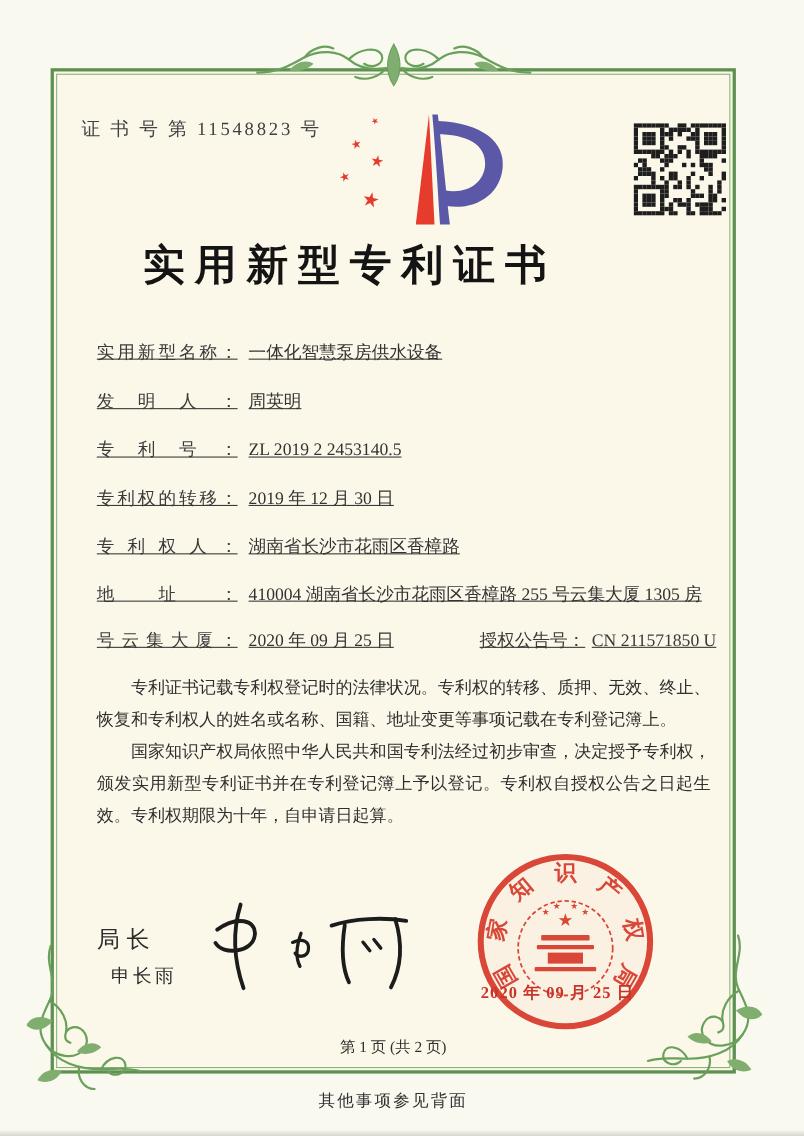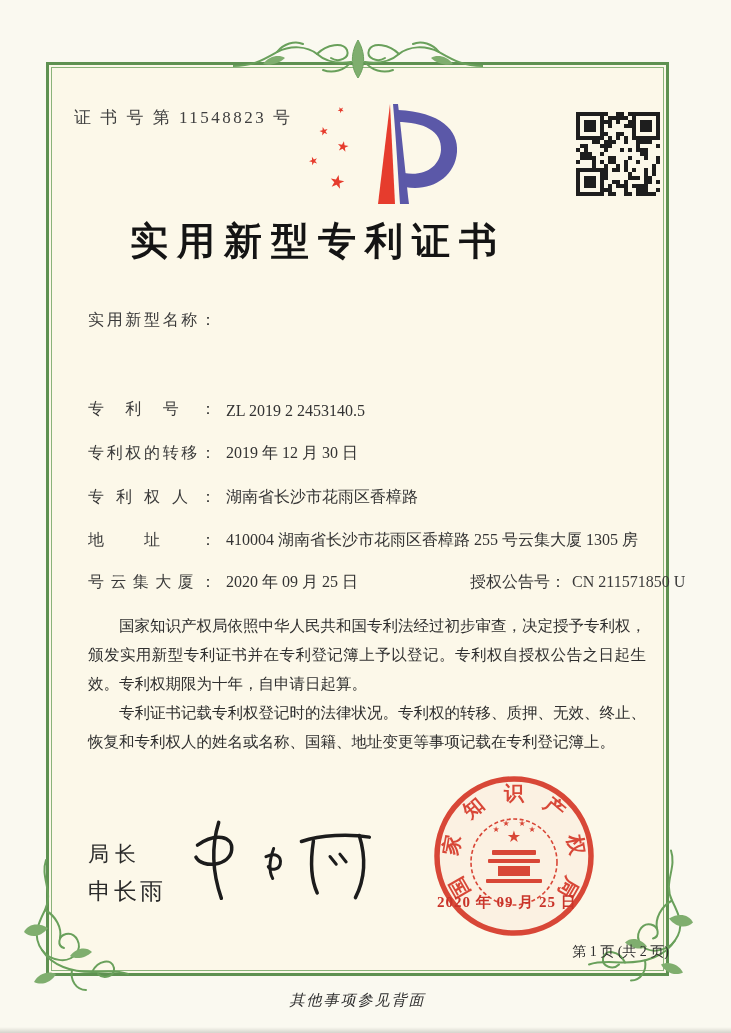--- a/index.html
+++ b/index.html
@@ -27,55 +27,55 @@
     color:#404040;
   }
   .logo{position:absolute;left:292px;top:98px;width:170px;height:112px;}
   .qr{position:absolute;left:576px;top:112px;width:84px;height:84px;}
   .title{
     position:absolute;left:46px;top:216px;width:544px;text-align:center;
     font-size:38px;font-weight:bold;letter-spacing:9px;color:#141414;
   }
   
   .field-row{position:absolute;left:88px;font-size:16px;color:#3a3a3a;
-    display:flex;align-items:flex-end;white-space:nowrap;}
+    display:flex;align-items:center;white-space:nowrap;text-decoration:underline;}
   .field-label{
     display:inline-block;width:128px;text-align:justify;text-align-last:justify;
     -moz-text-align-last:justify;color:#3a3a3a;flex:none;
   }
   .field-label.compact{width:auto;text-align-last:auto;margin-right:6px;}
   .field-value{margin-left:10px;color:#333;}
   .row-1{top:310px}.row-2{top:355px}.row-3{top:399px}
   .row-4{top:443px}.row-5{top:487px}.row-6{top:530px}.row-7{top:572px}
-  .pair2{margin-left:112px;display:flex;align-items:baseline;}
+  .pair2{margin-left:78px;display:flex;align-items:baseline;}
   
   .legal{
     position:absolute;left:88px;top:611px;width:558px;
     font-size:15.5px;line-height:29px;text-align:justify;color:#2f2f2f;
   }
   .legal p{margin:0;text-indent:2em;}
   
   .signer-title{position:absolute;left:88px;top:840px;font-size:21px;
     letter-spacing:6px;color:#2b2b2b;}
-  .signer-name{position:absolute;left:88px;top:876px;font-size:23px;
+  .signer-name{position:absolute;left:101px;top:876px;font-size:17px;
     letter-spacing:3px;color:#2b2b2b;}
   .signature{position:absolute;left:182px;top:808px;width:210px;height:100px;
     transform:rotate(-2deg);}
   
   .seal{position:absolute;left:428px;top:770px;width:172px;height:172px;opacity:.93;}
   .seal-char{fill:#d63a2a;font-size:20px;font-weight:bold;
     font-family:"Liberation Serif","DejaVu Serif",serif;
     text-anchor:middle;dominant-baseline:middle;}
   .seal-date{position:absolute;left:437px;top:893px;font-size:15px;
     color:#c9342a;letter-spacing:1px;font-weight:bold;}
   
   .page-indicator{position:absolute;left:46px;top:943px;width:623px;
-    text-align:right;font-size:14px;color:#2f2f2f;}
+    text-align:center;font-size:14px;color:#2f2f2f;}
   .back-note{position:absolute;left:46px;top:991px;width:623px;
-    text-align:center;font-size:15px;color:#2f2f2f;letter-spacing:2px;font-style:italic;}
+    text-align:center;font-size:15px;color:#2f2f2f;letter-spacing:2px;}
 </style>
 </head>
 <body>
 
 <svg width="0" height="0" style="position:absolute">
   <defs>
     <g id="corner-orn" stroke="#69a05b" fill="none" stroke-width="2" stroke-linecap="round">
       <path d="M34,2 C28,20 42,34 33,52 C26,66 20,78 30,92 C38,103 56,106 64,96 C71,87 64,74 54,76 C46,78 45,88 52,90"></path>
       <path d="M33,52 C44,58 50,70 48,80"></path>
       <path d="M30,92 C40,108 60,114 80,114 C94,114 104,112 116,116"></path>
@@ -345,20 +345,25 @@
       <rect x="64" y="80" width="4" height="4"></rect>
       <rect x="68" y="80" width="4" height="4"></rect>
       <rect x="72" y="80" width="4" height="4"></rect>
       <rect x="76" y="80" width="4" height="4"></rect>
     </svg>
 
   <div class="title">实用新型专利证书</div>
 
   <div class="field-row row-1">
     <span class="field-label">实用新型名称：</span>
+    <span class="field-value">一体化智慧泵房供水设备</span>
+  </div>
+  <div class="field-row row-2">
+    <span class="field-label">发明人：</span>
+    <span class="field-value">周英明</span>
   </div>
   <div class="field-row row-3">
     <span class="field-label">专利号：</span>
     <span class="field-value">ZL 2019 2 2453140.5</span>
   </div>
   <div class="field-row row-4">
     <span class="field-label">专利权的转移：</span>
     <span class="field-value">2019 年 12 月 30 日</span>
   </div>
   <div class="field-row row-5">
@@ -372,22 +377,22 @@
   <div class="field-row row-7">
     <span class="field-label">号云集大厦：</span>
     <span class="field-value">2020 年 09 月 25 日</span>
     <span class="pair2">
       <span class="field-label compact">授权公告号：</span>
       <span>CN 211571850 U</span>
     </span>
   </div>
 
   <div class="legal">
+    <p>专利证书记载专利权登记时的法律状况。专利权的转移、质押、无效、终止、恢复和专利权人的姓名或名称、国籍、地址变更等事项记载在专利登记簿上。</p>
     <p>国家知识产权局依照中华人民共和国专利法经过初步审查，决定授予专利权，颁发实用新型专利证书并在专利登记簿上予以登记。专利权自授权公告之日起生效。专利权期限为十年，自申请日起算。</p>
-    <p>专利证书记载专利权登记时的法律状况。专利权的转移、质押、无效、终止、恢复和专利权人的姓名或名称、国籍、地址变更等事项记载在专利登记簿上。</p>
   </div>
 
   <div class="signer-title">局长</div>
   <div class="signer-name">申长雨</div>
 
   <svg class="signature" viewBox="0 0 210 100" fill="none" stroke="#1c1c1c" stroke-width="3.5" stroke-linecap="round">
     <path d="M38,12 C30,35 30,62 38,88"></path>
     <path d="M16,34 C34,22 52,26 50,40 C48,56 20,58 14,46"></path>
     <path d="M92,40 C88,50 86,62 90,70" stroke-width="3"></path>
     <path d="M84,48 C94,44 100,48 98,56 C96,62 88,62 86,58" stroke-width="3"></path>

